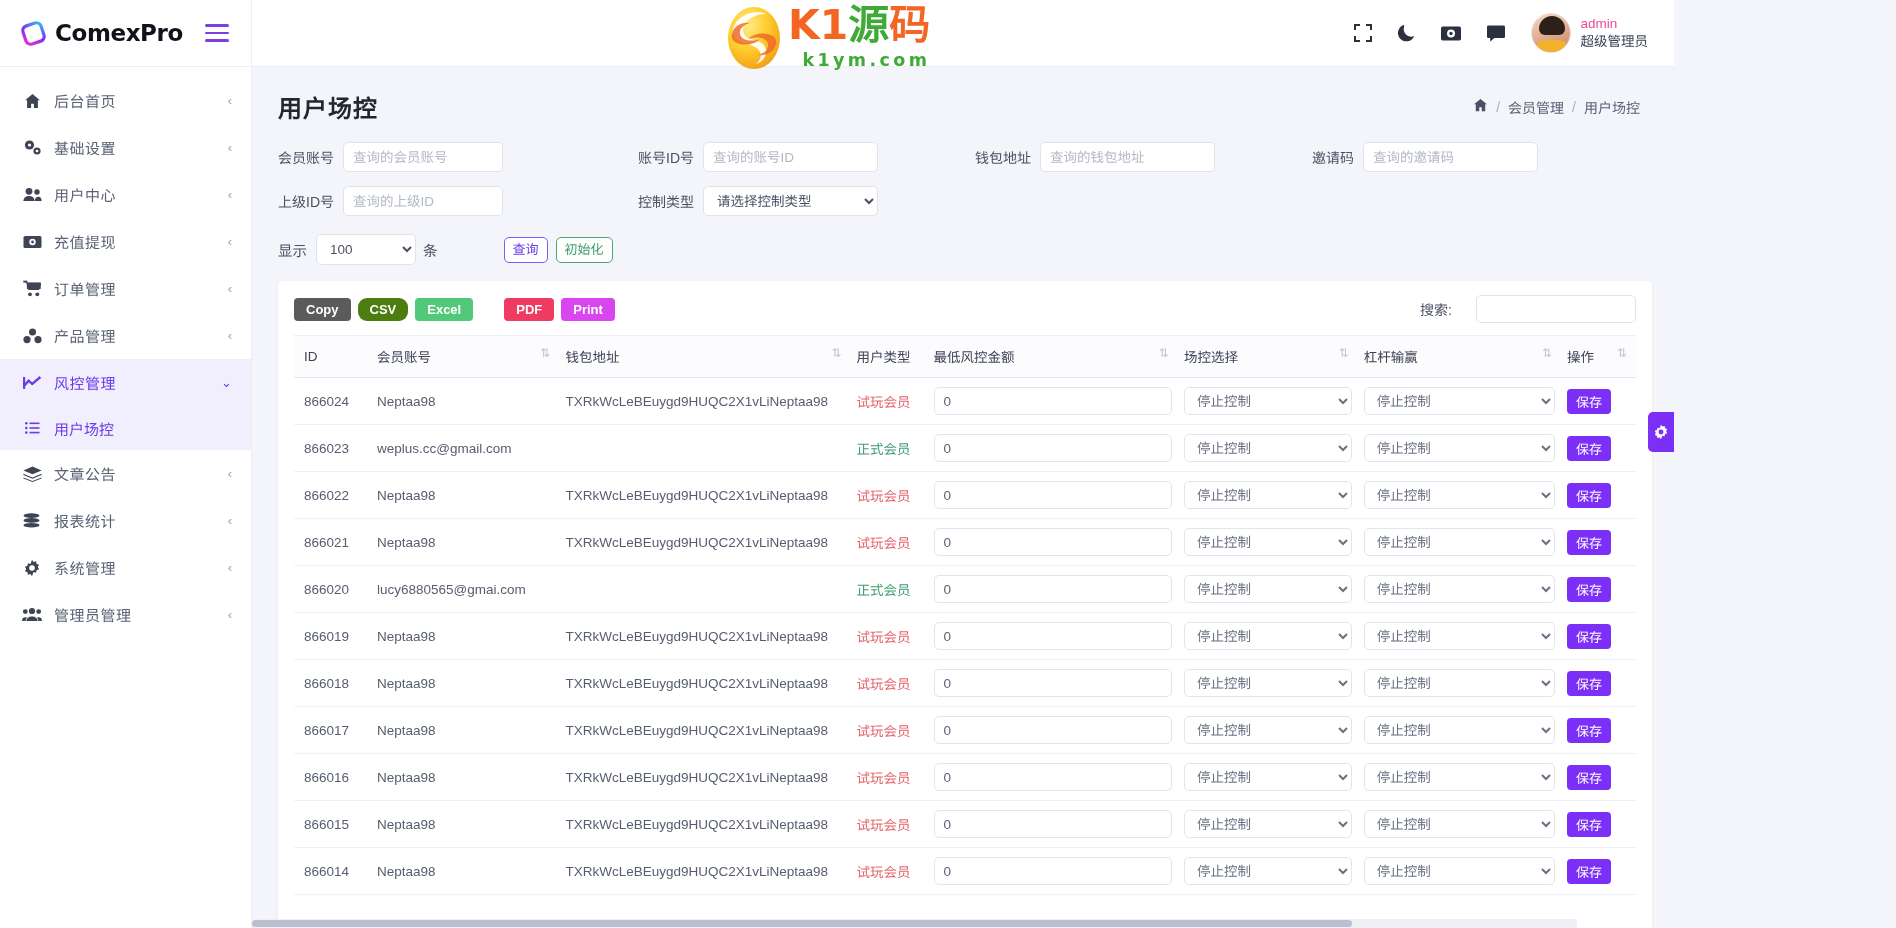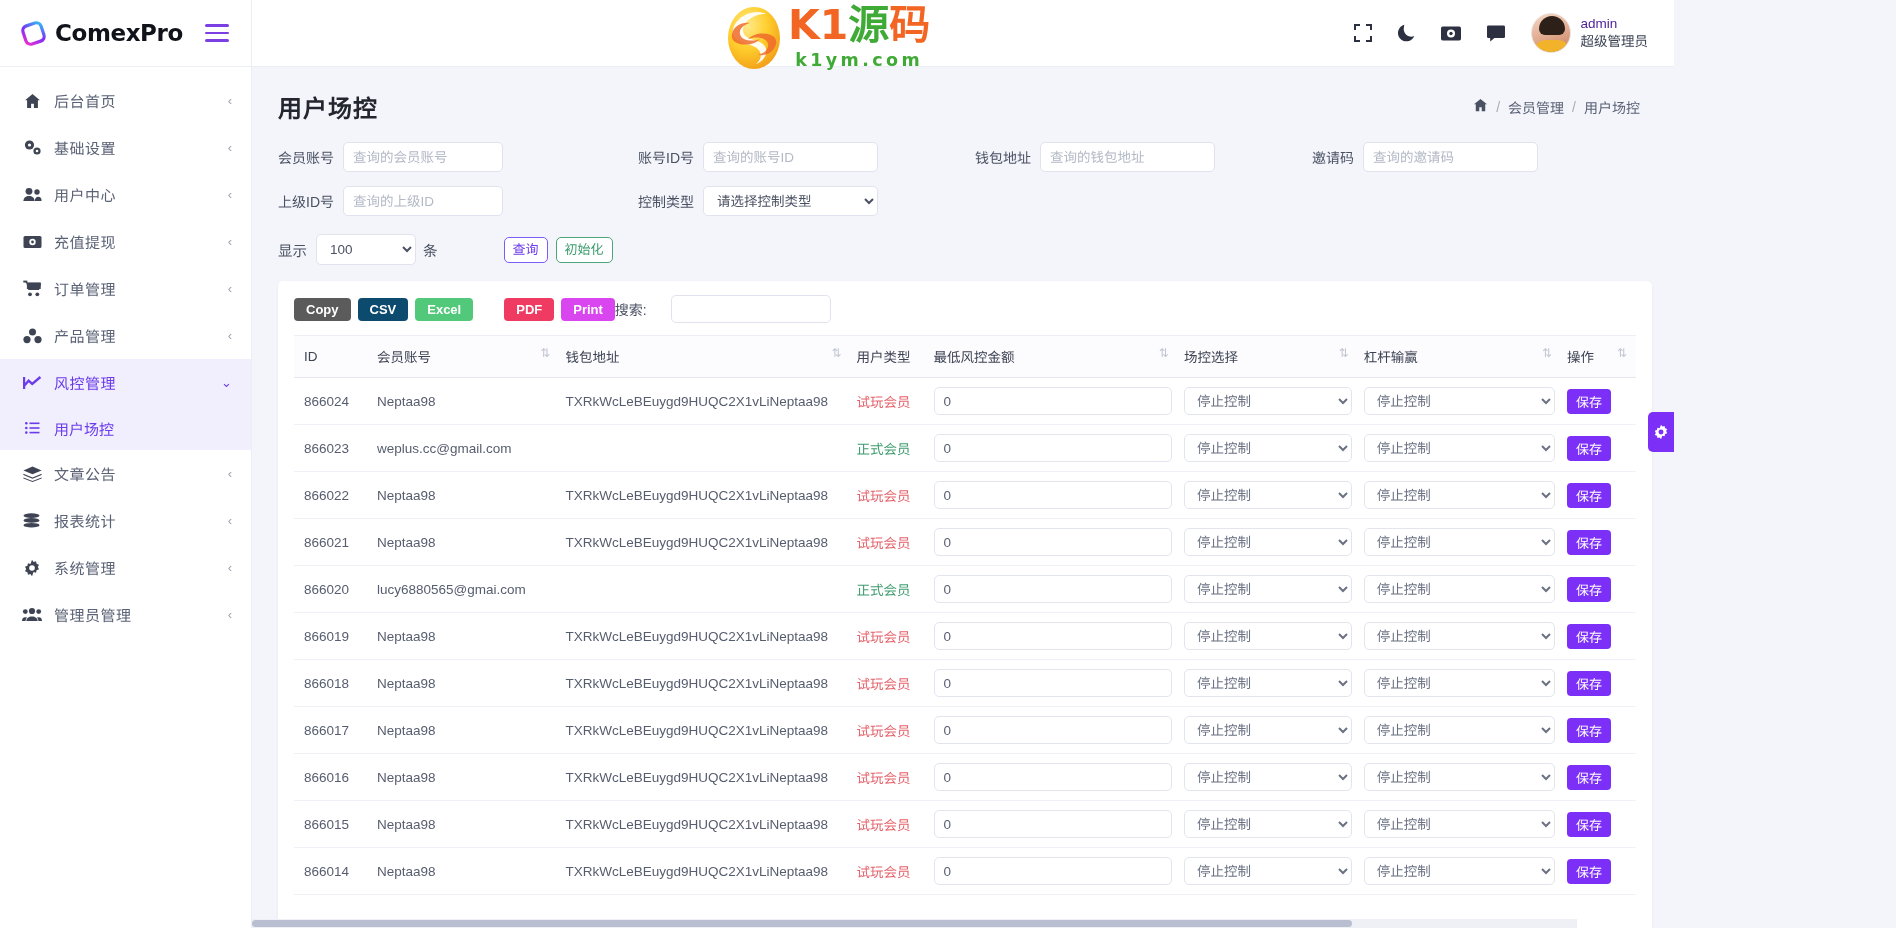--- a/index.html
+++ b/index.html
@@ -74,30 +74,30 @@
   }
   .avatar::before {
     content:""; position:absolute; left:7px; top:2px; width:26px; height:19px;
     background:#2c2018; border-radius:13px 13px 6px 6px;
   }
   .avatar::after {
     content:""; position:absolute; left:2px; bottom:0; width:36px; height:12px;
     background:#f2b32a; border-radius:14px 14px 0 0;
   }
   .user-meta { line-height: 1.35; }
-  .user-meta .u1 { font-size: 13.5px; color: #4c1d95; }
+  .user-meta .u1 { font-size: 13.5px; color: #ec4899; }
   .user-meta .u2 { font-size: 13.5px; color: #3c4354; }
 
   .watermark {
     position: absolute; left: 474px; top: 4px;
     display: flex; align-items: center; gap: 6px;
     pointer-events: none; user-select: none;
   }
   .wm-ball { width: 56px; height: 66px; position: relative; }
-  .wm-text { display: flex; flex-direction: column; align-items: center; }
+  .wm-text { display: flex; flex-direction: column; align-items: flex-end; }
   .wm-line1 { font-size: 41px; font-weight: bold; letter-spacing: 0px; line-height: 1; font-family: "DejaVu Sans", sans-serif; }
   .wm-line1 .o { color: #f26522; }
   .wm-line1 .g { color: #3faa35; }
   .wm-line2 { font-size: 17.5px; font-weight: bold; color: #3faa35; letter-spacing: 3.4px; margin-top: 4px; font-family: "DejaVu Sans", sans-serif; }
 
   .content { flex: 1; overflow: hidden; padding: 0 22px 0 26px; }
 
   .page-head { display: flex; align-items: center; justify-content: space-between; padding: 22px 12px 14px 0; }
   .page-title { font-size: 24px; color: #23262f; letter-spacing: 1px; }
   .breadcrumb { display: flex; align-items: center; gap: 8px; font-size: 14px; color: #5a6275; }
@@ -138,21 +138,21 @@
   .btn-query { border: 1px solid #7b5cf5; color: #6c3ce9; }
   .btn-reset { border: 1px solid #4aa57a; color: #3f9c70; }
 
   
   .card {
     background: #fff; border-radius: 5px; margin-top: 14px;
     box-shadow: 0 1px 3px rgba(30,34,60,0.06);
     padding: 14px 16px 0 16px; height: 680px; overflow: hidden;
     position: relative;
   }
-  .card-top { display: flex; align-items: center; margin-bottom: 12px; }
+  .card-top { display: flex; align-items: center; justify-content: space-between; margin-bottom: 12px; }
   .exports { display: flex; gap: 7px; }
   .exp {
     height: 23px; padding: 0 12px; border-radius: 4px; border: none;
     color: #fff; font-size: 13px; font-weight: bold; cursor: pointer;
     line-height: 23px; font-family: "Liberation Sans", sans-serif;
   }
   .search-wrap { display: flex; align-items: center; gap: 24px; }
   .search-label { font-size: 14px; color: #4a5162; }
   .search-input { width: 160px; height: 28px; }
 
@@ -513,21 +513,21 @@
             <button class="btn-outline btn-query">查询</button>
             <button class="btn-outline btn-reset">初始化</button>
           </div>
         </div>
       </div>
 
       <div class="card">
         <div class="card-top">
           <div class="exports">
             <button class="exp" style="background: rgb(91, 91, 91);">Copy</button>
-            <button class="exp" style="background: #0c4a6e;">CSV</button>
+            <button class="exp" style="background: #4d7c0f; border-radius: 9px;">CSV</button>
             <button class="exp" style="background: rgb(82, 200, 122);">Excel</button>
             <button class="exp" style="background: rgb(239, 59, 98); margin-left: 24px;">PDF</button>
             <button class="exp" style="background: #d946ef;">Print</button>
           </div>
           <div class="search-wrap">
             <span class="search-label">搜索:</span>
             <input class="ctl search-input" style="">
           </div>
         </div>
 

